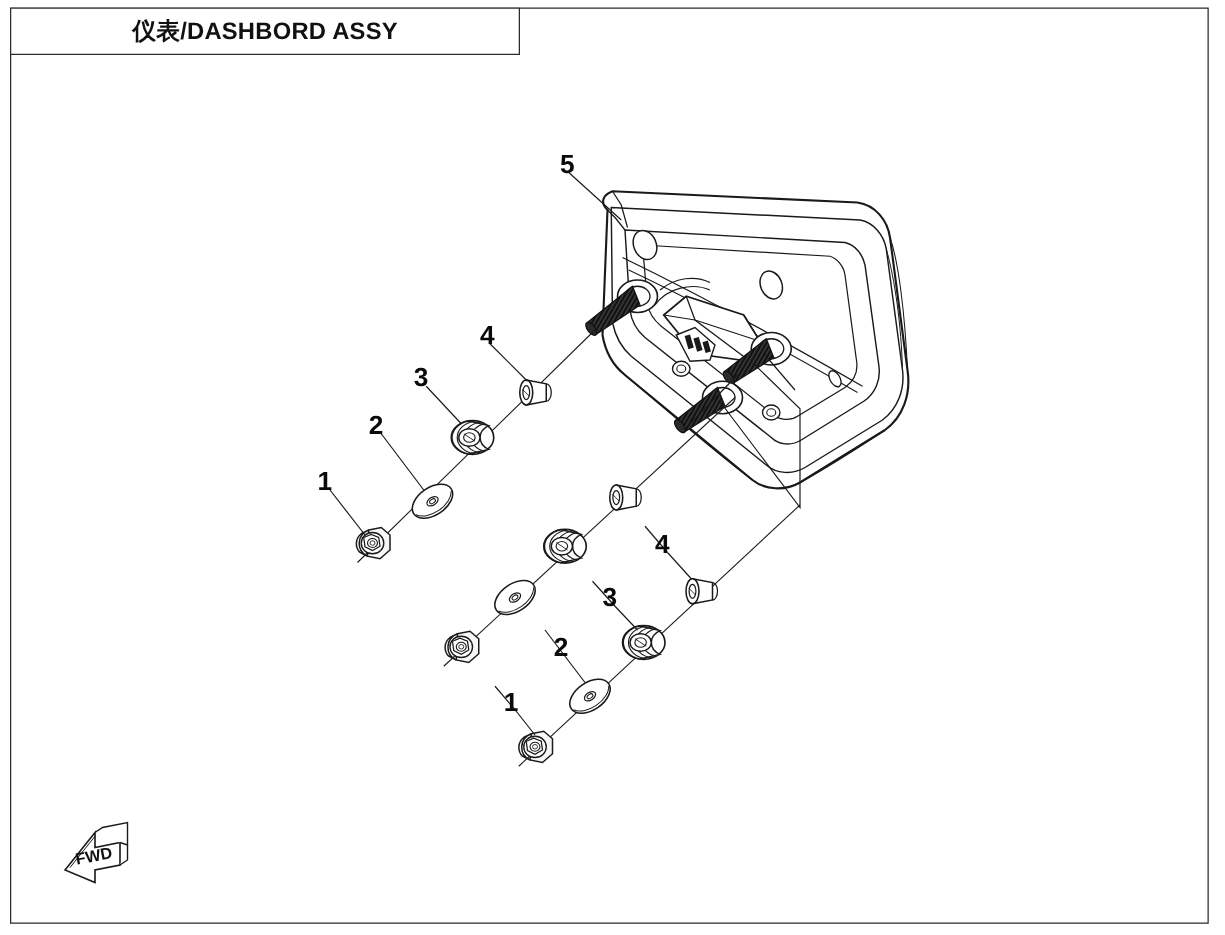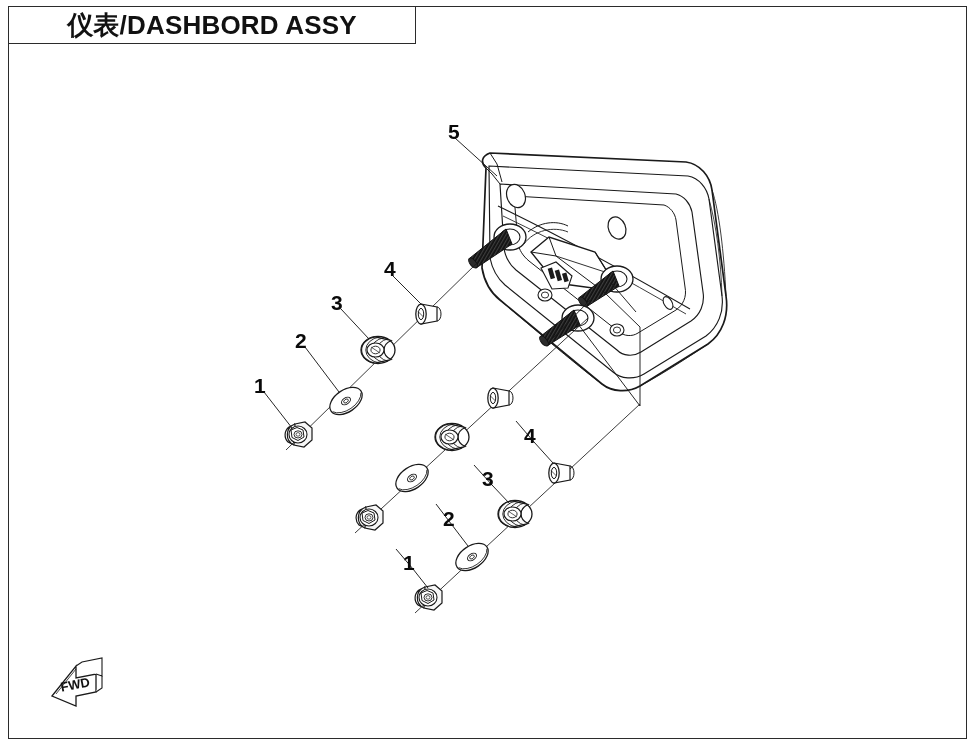--- a/index.html
+++ b/index.html
@@ -34,21 +34,21 @@
     width: 408px;
     height: 38px;
     border: 1.6px solid #2b2b2b;
     box-sizing: border-box;
     background: #ffffff;
     display: flex;
     align-items: center;
     justify-content: center;
   }
   #title-text {
-    font-size: 26px;
+    font-size: 19px;
     font-weight: bold;
     color: #111111;
     letter-spacing: 0.2px;
     white-space: nowrap;
     font-family: "Liberation Sans", sans-serif;
   }
   #drawing {
     position: absolute;
     left: 0;
     top: 0;

